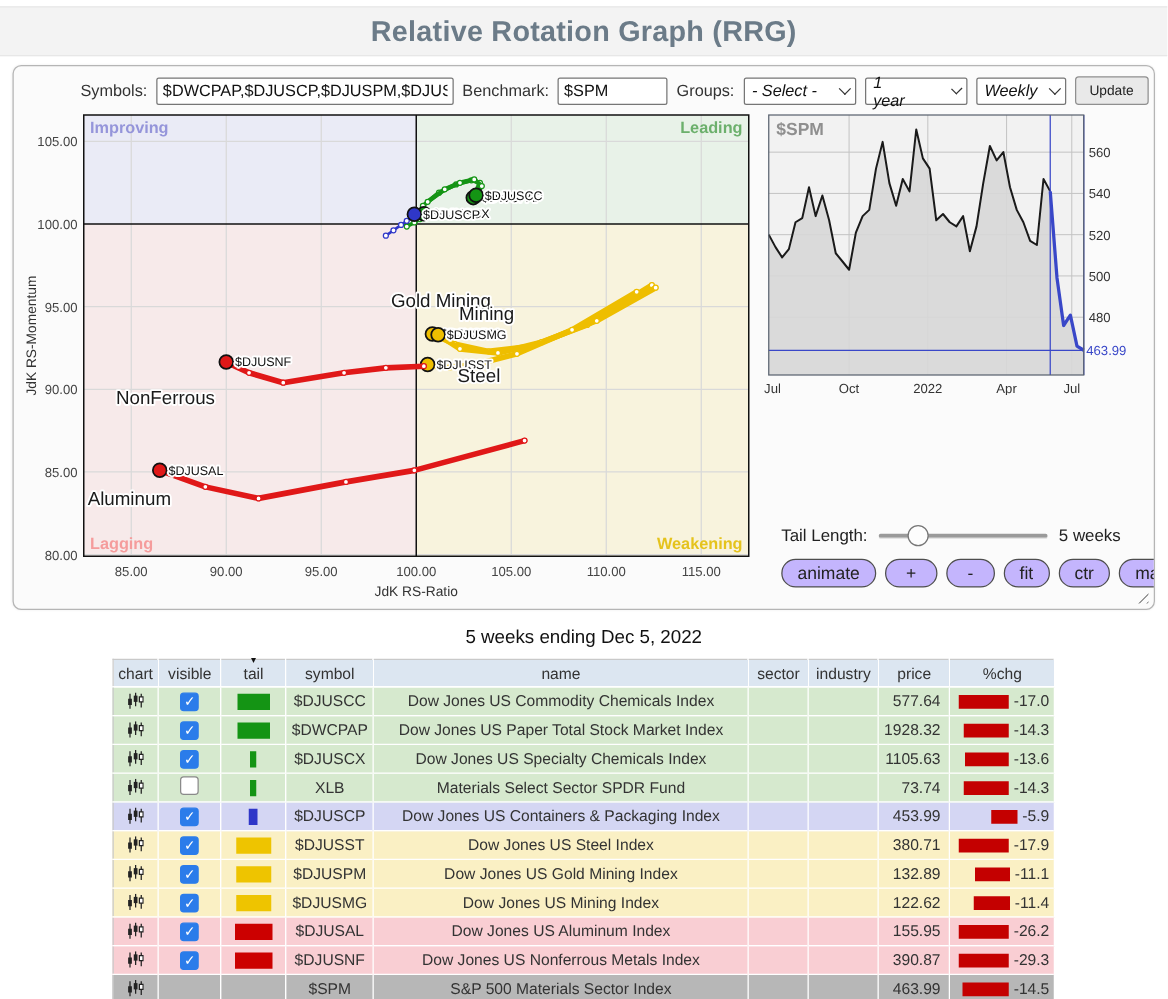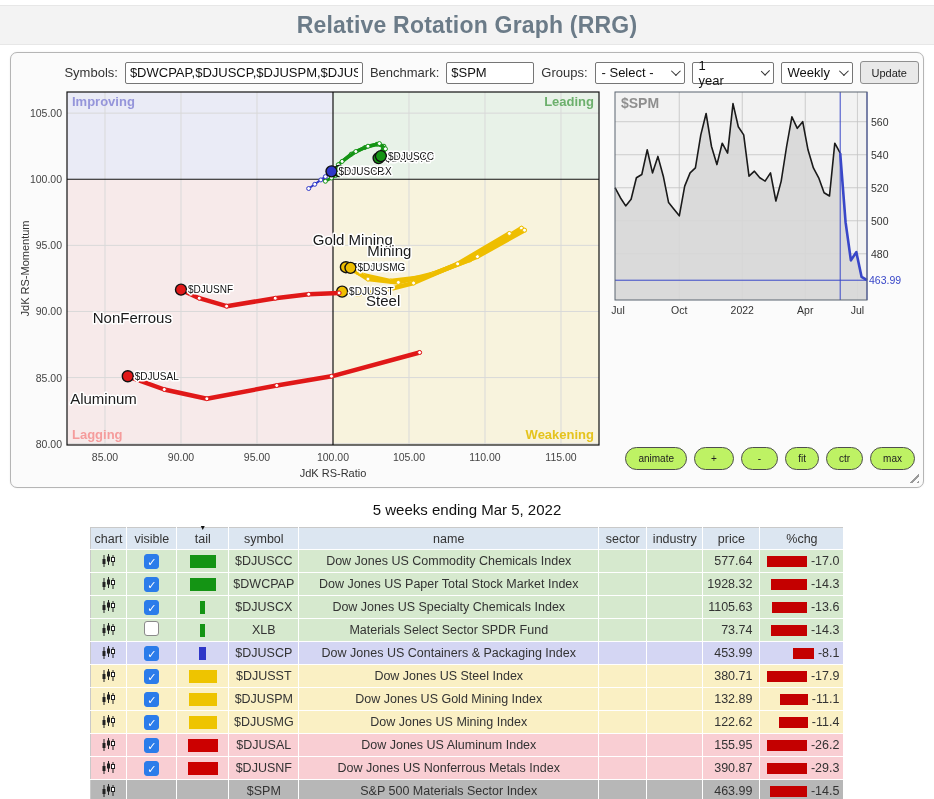--- a/index.html
+++ b/index.html
@@ -13,37 +13,37 @@
   
   .panel { position:relative; margin:7px 10px 0 10px; height:436px; background:#fbfbfb;
            border:1px solid #b5b5b5; border-radius:7px; box-shadow:0 0 2px rgba(0,0,0,.08); overflow:hidden; }
   .toolbar { display:flex; align-items:center; justify-content:flex-end; gap:7px; padding:8px 4px 2px 4px; font-size:13px; color:#333; }
   .toolbar label { white-space:nowrap; }
   .tb-input { border:1px solid #767676; border-radius:2px; background:#fff; font-size:13px; padding:2px 4px; height:22px;
               font-family:"Liberation Sans",sans-serif; color:#111; }
   #symbols-input { width:238px; }
   #benchmark-input { width:88px; }
   .tb-select { display:inline-flex; align-items:center; justify-content:space-between; border:1px solid #767676; border-radius:2px;
-               background:#fff; height:22px; padding:0 6px; font-size:13px; color:#111; cursor:default; }
+               background:#fff; height:22px; padding:0 6px; font-size:13px; color:#111; cursor:default;font-style:italic; }
   .tb-select .chev { width:7px; height:7px; border-right:1.6px solid #333; border-bottom:1.6px solid #333;
                      transform:rotate(45deg) translateY(-2px); margin-left:8px; }
   #groups-select { width:90px; } #period-select { width:82px;gap:24px; } #freq-select { width:72px; }
   .update-btn { height:23px; padding:0 11px; font-size:11px; background:#e9e9e9; border:1px solid #8f8f8f; border-radius:3px; color:#222; }
 
   .charts { display:flex; gap:8px; padding:2px 6px 0 6px; }
   .right-col { display:flex; flex-direction:column; width:306px; }
   .right-col .spacer { flex:1; }
 
   
   .tail-row { display:flex; align-items:center; gap:9px; font-size:13.5px; color:#222; margin:0 2px 10px 14px; }
   .slider { position:relative; width:135px; height:17px; }
   .slider .track { position:absolute; left:0; right:0; top:7px; height:3px; background:#9a9a9a; border-radius:2px; box-shadow:0 1px 0 #ddd; }
   .slider .handle { position:absolute; top:0; left:17%; width:17px; height:17px; border-radius:50%; background:#fdfdfd; border:1.5px solid #777; }
   .btn-row { display:flex; gap:7px; margin:0 2px 14px 14px; }
-  .pill { font-size:10px; color:#222; background:#bef264; border:1.5px solid #4e4e4e; border-radius:13px; padding:2px 12px; line-height:17px; }
+  .pill { font-size:14px; color:#222; background:#c4b5fd; border:1.5px solid #4e4e4e; border-radius:13px; padding:2px 12px; line-height:17px; }
   .resize-grip { position:absolute; right:4px; bottom:4px; width:13px; height:13px;
      background:repeating-linear-gradient(135deg, transparent 0 3px, #9a9a9a 3px 4.5px); clip-path:polygon(100% 0,100% 100%,0 100%); }
 
   
   .caption { text-align:center; font-size:15px; color:#111; margin:13px 0 9px 0; }
   .rrg-table { border-collapse:collapse; margin:0 auto; font-size:12.5px; color:#333; border:1px solid #c9c9c9; }
   .rrg-table th { background:#dce6f1; font-weight:400; color:#333; padding:3px 4px; border-right:1px solid #fff; position:relative; height:22px;}
   .rrg-table td { padding:0 4px; border-right:1px solid #fff; border-top:1px solid #fff; height:23px; text-align:center; }
   .rrg-table .sort-arrow { position:absolute; top:-4px; left:50%; transform:translateX(-50%); font-size:8px; color:#111; line-height:8px;}
   .cell-price { text-align:right !important; padding-right:7px !important; }
@@ -248,34 +248,42 @@
           <text x="260" y="70.73015873015873" font-size="10.5" fill="#333">540</text>
           <text x="260" y="37.71428571428571" font-size="10.5" fill="#333">560</text>
           <text x="258" y="196.2069841269841" font-size="10.5" fill="#3947c8">463.99</text>
           <text x="7.024" y="226" font-size="10.5" text-anchor="middle" fill="#333">Jul</text>
           <text x="68.26" y="226" font-size="10.5" text-anchor="middle" fill="#333">Oct</text>
           <text x="131.26" y="226" font-size="10.5" text-anchor="middle" fill="#333">2022</text>
           <text x="194.26" y="226" font-size="10.5" text-anchor="middle" fill="#333">Apr</text>
           <text x="246.42399999999998" y="226" font-size="10.5" text-anchor="middle" fill="#333">Jul</text>
         </svg>
       <div class="spacer"></div>
+      <div class="tail-row">
+        <span>Tail Length:</span>
+        <div class="slider">
+          <div class="track"></div>
+          <div class="handle" id="slider-handle" style="left: 17%;"></div>
+        </div>
+        <span>5 weeks</span>
+      </div>
       <div class="btn-row" id="btn-row">
           <button class="pill">animate</button>
           <button class="pill" style="padding: 2px 16px;">+</button>
           <button class="pill" style="padding: 2px 16px;">-</button>
           <button class="pill">fit</button>
           <button class="pill">ctr</button>
           <button class="pill">max</button>
         </div>
     </div>
   </div>
   <div class="resize-grip"></div>
 </div>
 
-<div class="caption">5 weeks ending Mar 5, 2022</div>
+<div class="caption">5 weeks ending Dec 5, 2022</div>
 
 <table class="rrg-table">
   <thead>
       <tr id="thead-row">
         <th style="width: 34px; margin-top: 11px;">chart</th>
         <th style="width: 50px;">visible</th>
         <th style="width: 52px;">tail<span class="sort-arrow">▾</span></th>
         <th style="width: 62px;">symbol</th>
         <th style="width: 300px;">name</th>
         <th style="width: 48px;">sector</th>
@@ -389,21 +397,21 @@
         <td><span class="cb on">✓</span></td>
         <td><span class="tail-swatch" style="width: 7px; background: rgb(47, 55, 200);"></span></td>
         <td>$DJUSCP</td>
         <td>Dow Jones US Containers &amp; Packaging Index</td>
         <td></td>
         <td></td>
         <td class="cell-price">453.99</td>
         <td class="cell-pct">
           <span class="pct-wrap">
             <span class="pct-bar" style="width: 21px;"></span>
-            <span>-8.1</span>
+            <span>-5.9</span>
           </span>
         </td>
       </tr>
       <tr style="background: rgb(250, 240, 196);">
         <td><svg class="chart-ico" width="13" height="14" viewBox="0 0 13 14">
             <line x1="2" y1="1" x2="2" y2="13" stroke="#222" stroke-width="1"></line>
             <rect x="0.5" y="5" width="3" height="5" fill="#222"></rect>
             <line x1="6.5" y1="0" x2="6.5" y2="11" stroke="#222" stroke-width="1"></line>
             <rect x="5" y="2.5" width="3" height="5" fill="#222"></rect>
             <line x1="11" y1="1" x2="11" y2="12" stroke="#222" stroke-width="1"></line>

